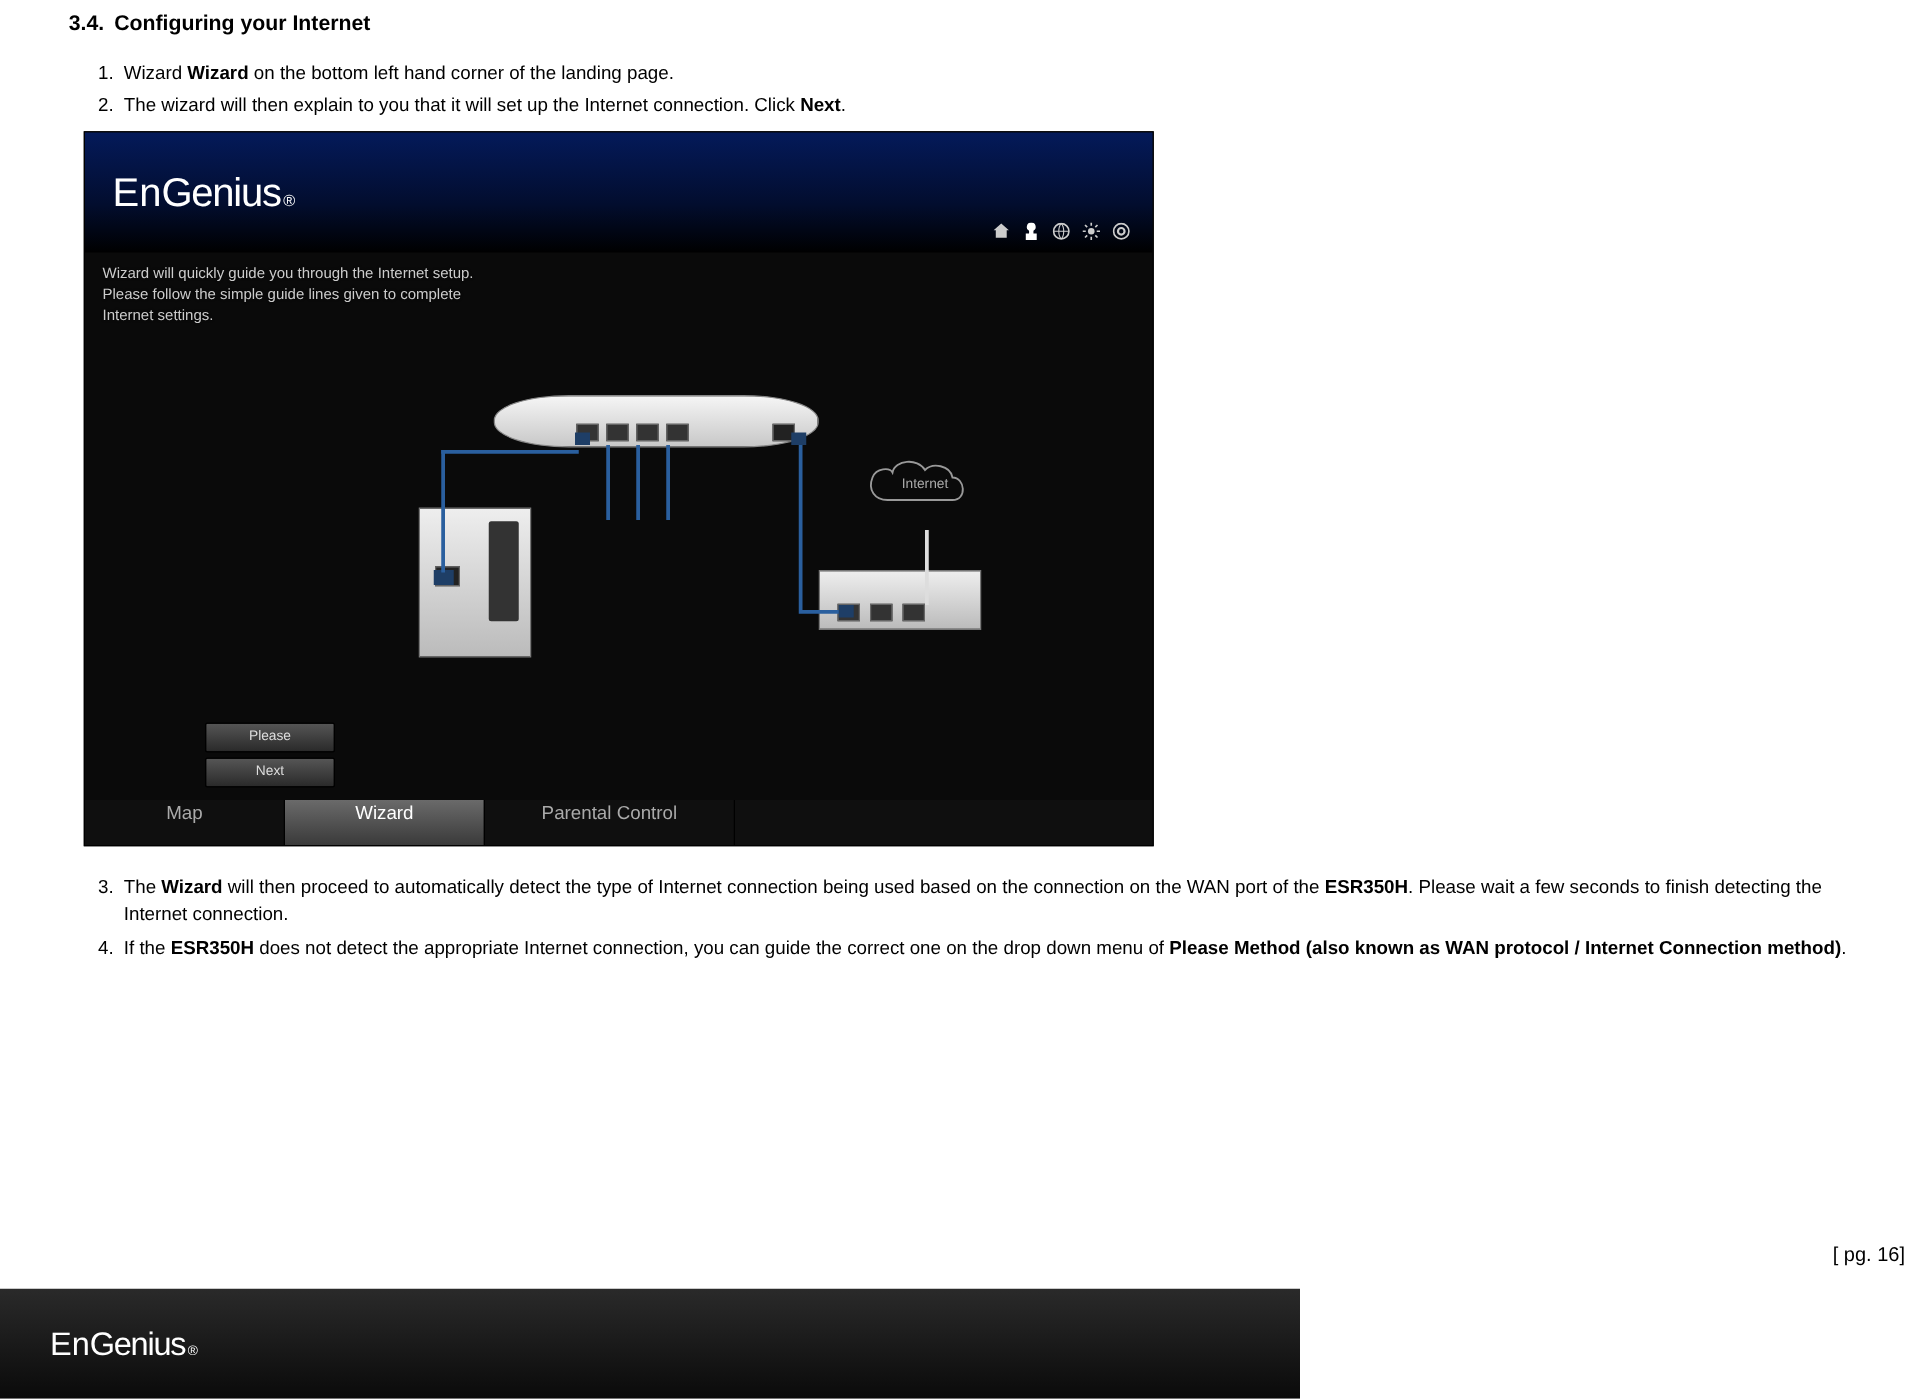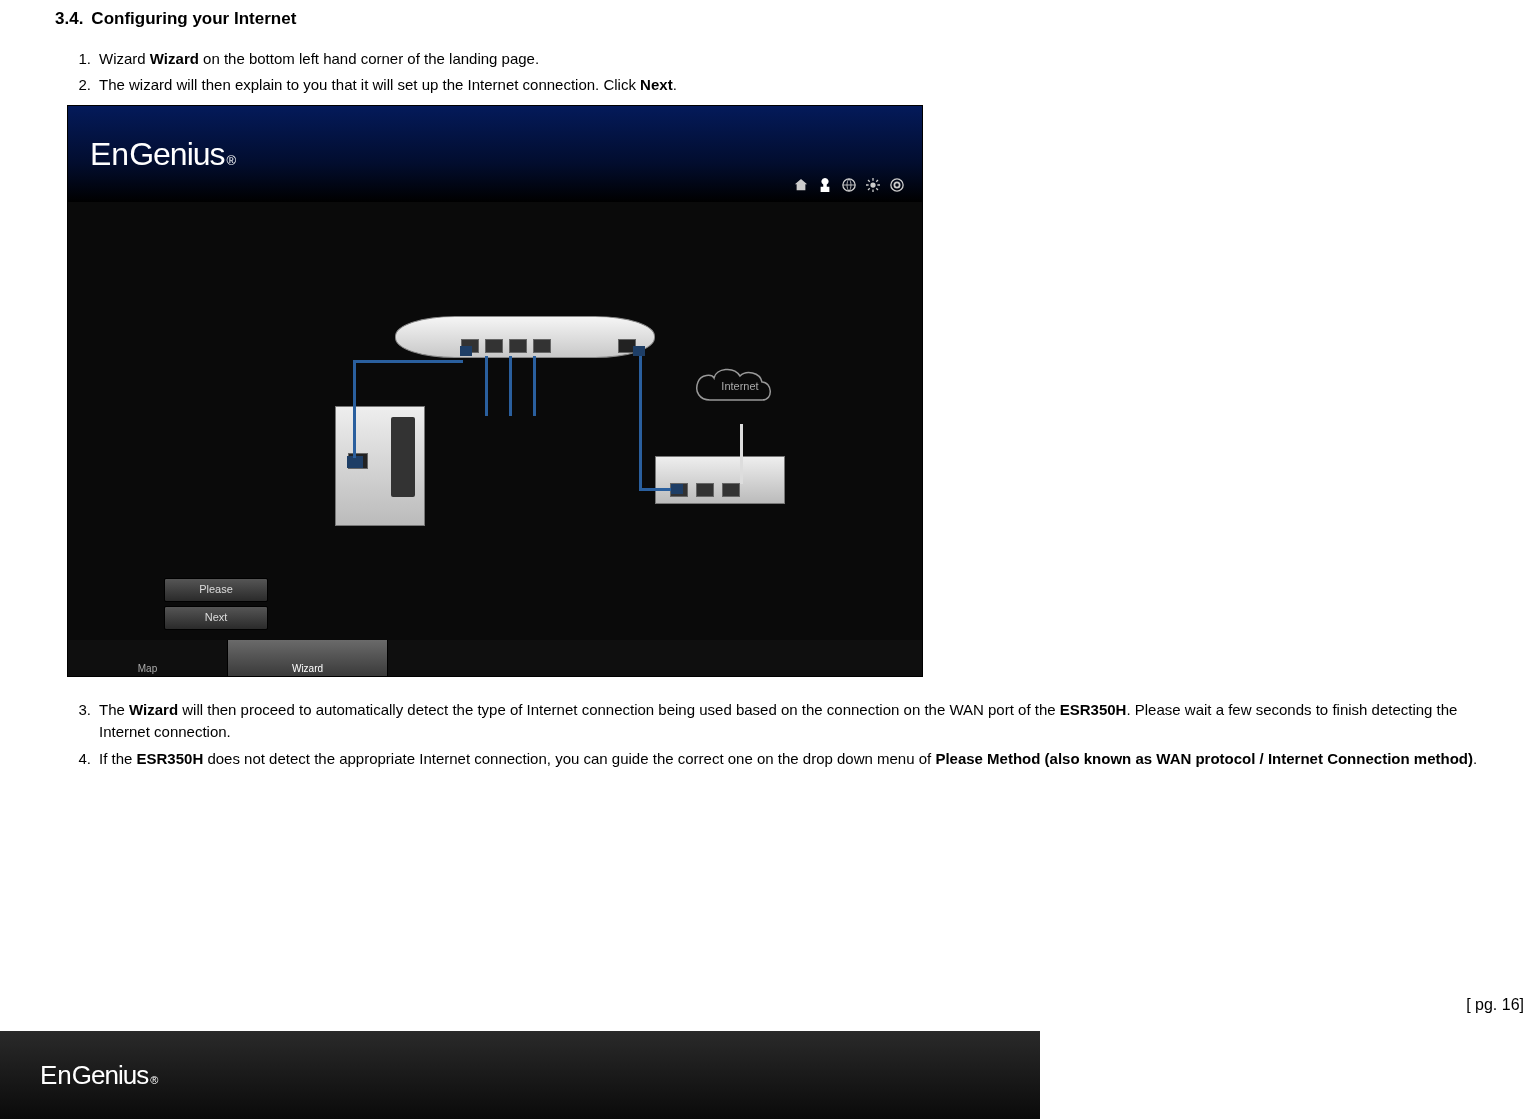--- a/index.html
+++ b/index.html
@@ -194,23 +194,23 @@
   .bottom-nav {
     position: absolute;
     left: 0; right: 0; bottom: 0;
     height: 36px;
     background: #0f0f0f;
     display: flex;
     align-items: stretch;
   }
   .nav-item {
     width: 160px;
-    display: flex; align-items: flex-end; justify-content: center;
+    display: flex; align-items: flex-start; justify-content: center;
     color: #aaa;
-    font-size: 10px;
+    font-size: 15px;
     border-right: 1px solid #000;
   }
   .nav-item.active {
     background: linear-gradient(#6a6a6a,#3a3a3a);
     color: #fff;
   }
   .footer-bar {
     position: absolute;
     left: 0; bottom: 0;
     width: 1040px;
@@ -275,20 +275,25 @@
               <circle cx="8" cy="8" r="3"></circle>
               <path d="M8 0v3M8 13v3M0 8h3M13 8h3M2.3 2.3l2 2M11.7 11.7l2 2M2.3 13.7l2-2M11.7 4.3l2-2" stroke="#ccc" stroke-width="1.5"></path>
             </svg>
           <svg class="hicon" viewBox="0 0 16 16">
               <circle cx="8" cy="8" r="3" fill="none" stroke="#ccc" stroke-width="2"></circle>
               <circle cx="8" cy="8" r="7" fill="none" stroke="#ccc" stroke-width="1.5"></circle>
             </svg>
         </div>
       </div>
 
+      <div class="wizard-textbox">
+        <div>Wizard will quickly guide you through the Internet setup.</div>
+        <div>Please follow the simple guide lines given to complete</div>
+        <div>Internet settings.</div>
+      </div>
 
       <div class="diagram">
         <div class="router-body">
           <div class="router-ports">
             <div class="p"></div>
               <div class="p"></div>
               <div class="p"></div>
               <div class="p"></div>
           </div>
           <div class="router-wan"></div>
@@ -336,20 +341,23 @@
           </div>
       </div>
 
       <div class="bottom-nav">
         <div class="nav-item">
             <span>Map</span>
           </div>
         <div class="nav-item active">
             <span>Wizard</span>
           </div>
+        <div class="nav-item" style="width:200px">
+            <span>Parental Control</span>
+          </div>
       </div>
     </div>
   </div>
 
   <ol class="steps steps-lower" start="3" style="counter-reset: step 2">
     <li id="step3"><span>The </span><span class="bold">Wizard</span><span> will then proceed to automatically detect the type of Internet connection being used based on the connection on the WAN port of the </span><span class="bold">ESR350H</span><span>. Please wait a few seconds to finish detecting the Internet connection.</span></li>
     <li id="step4"><span>If the </span><span class="bold">ESR350H</span><span> does not detect the appropriate Internet connection, you can guide the correct one on the drop down menu of </span><span class="bold">Please Method (also known as WAN protocol / Internet Connection method)</span><span>.</span></li>
   </ol>
 </div>
 

